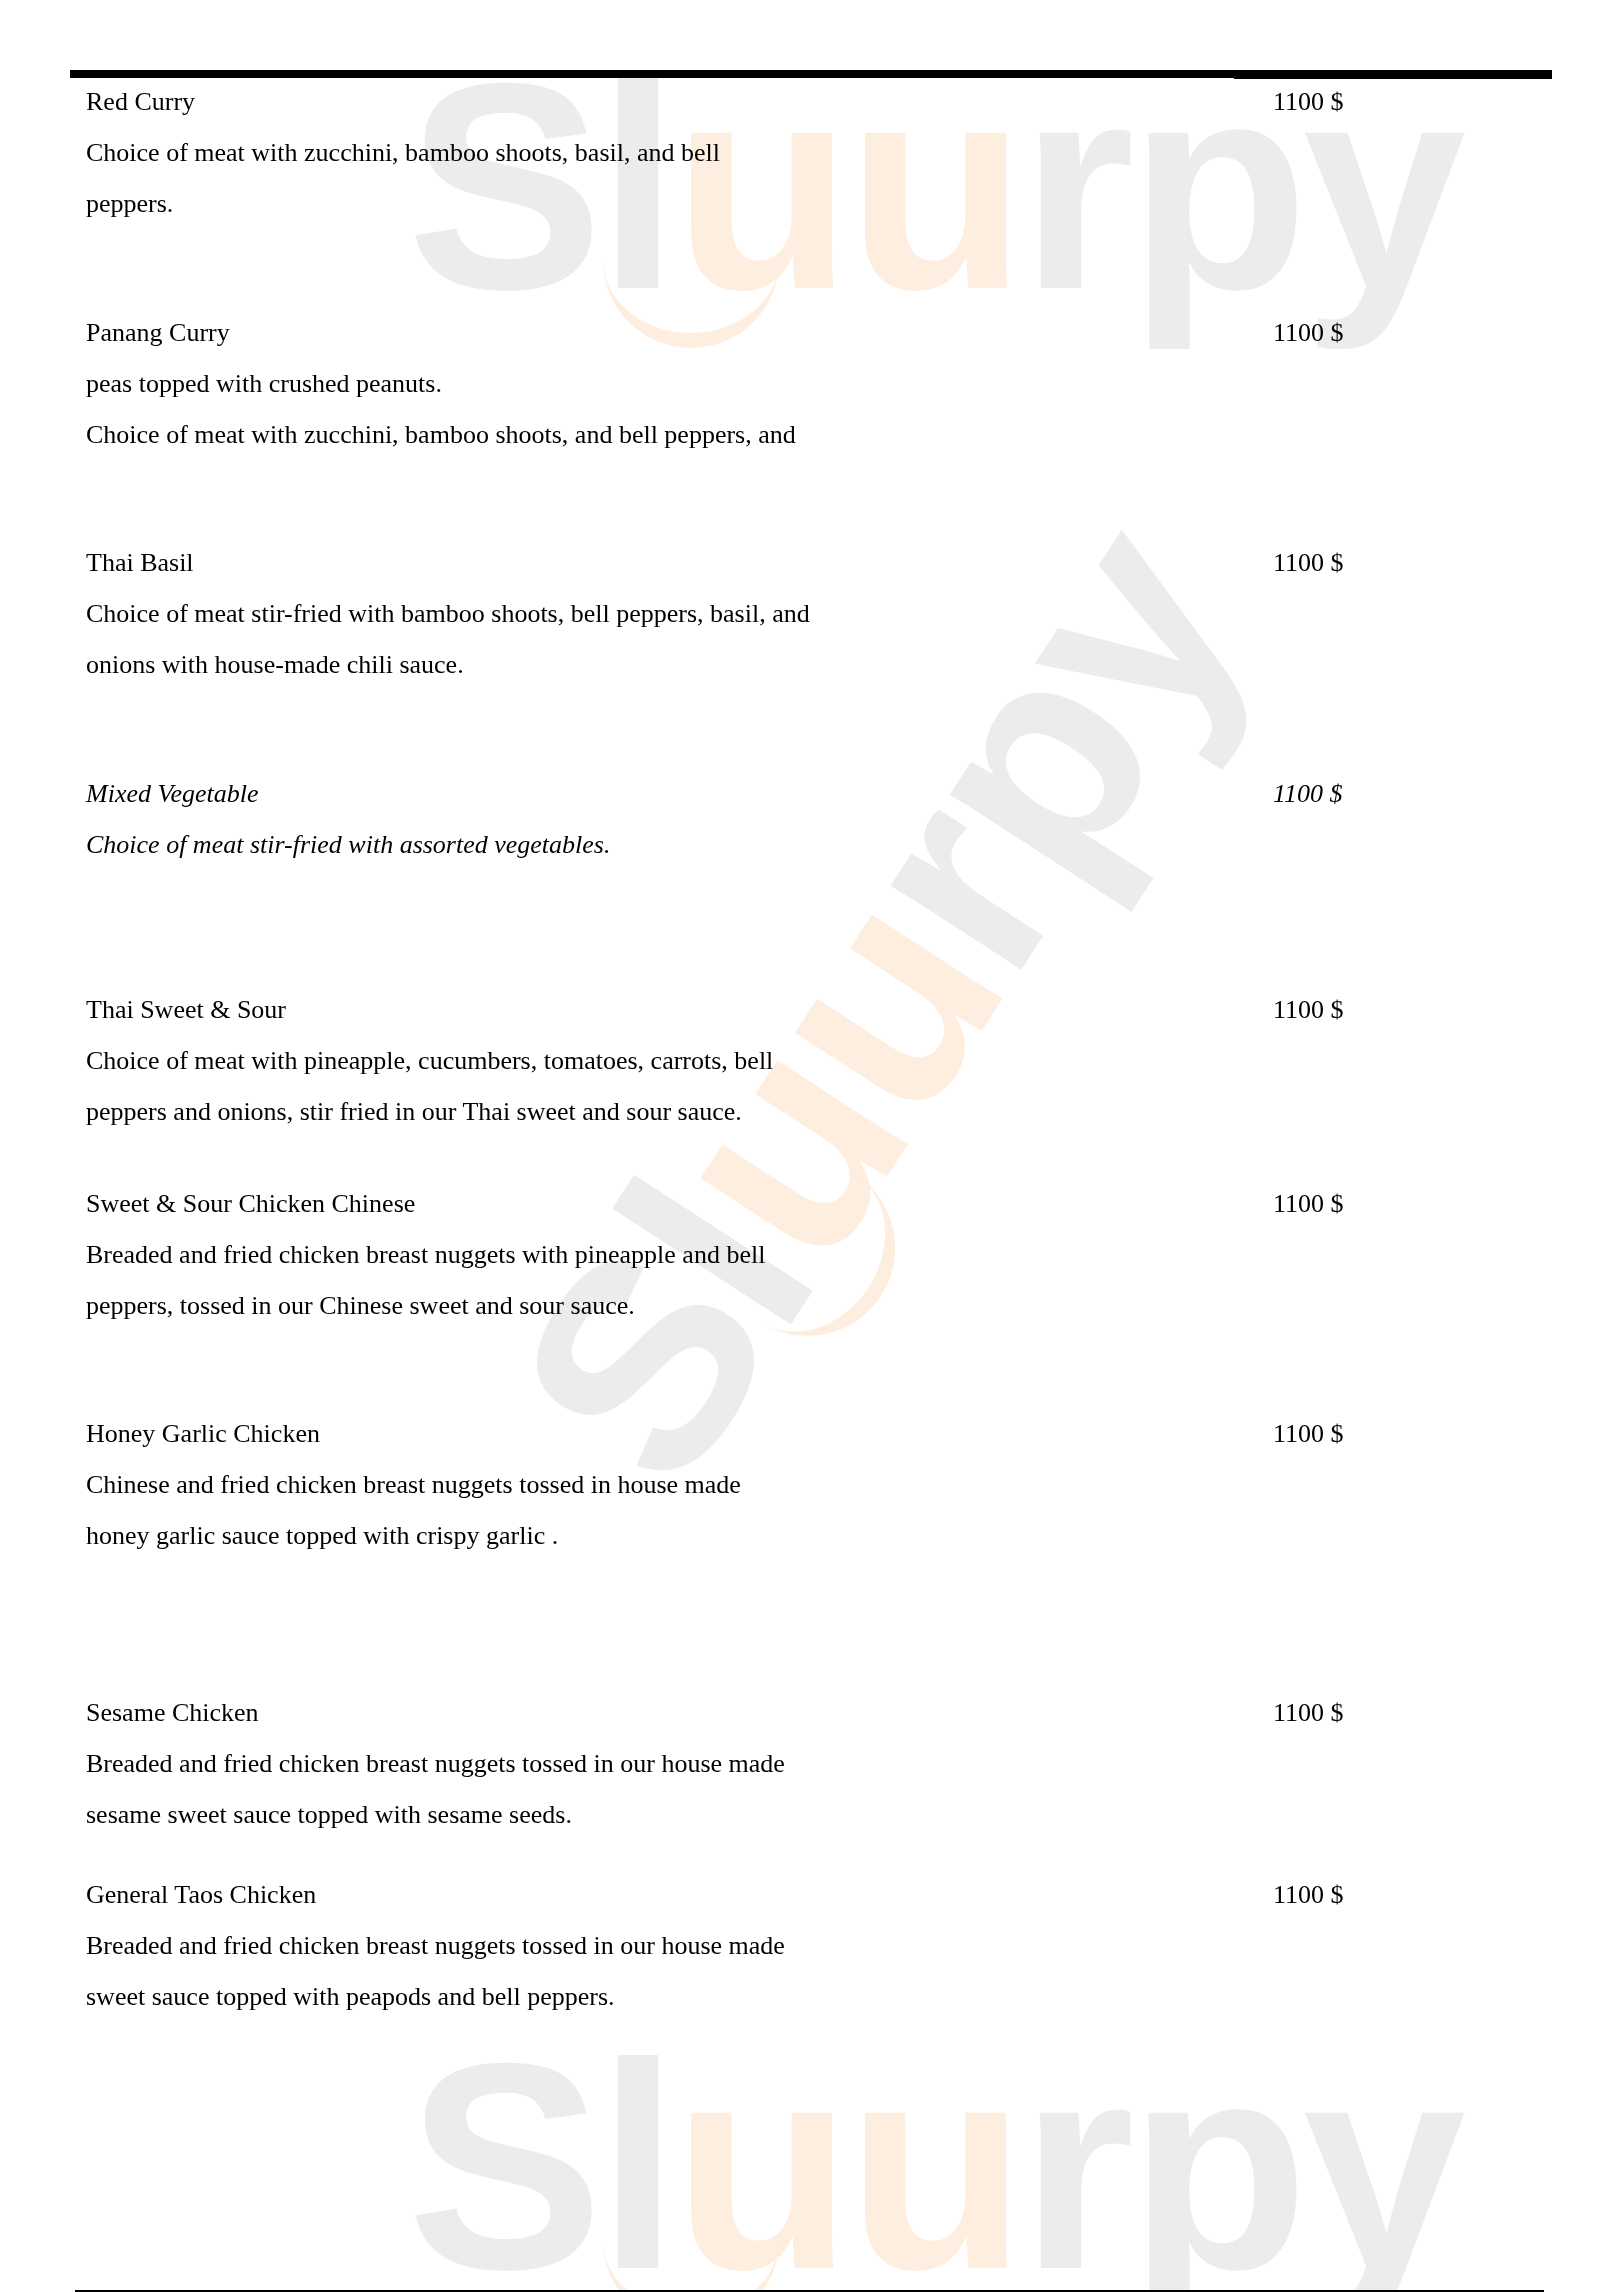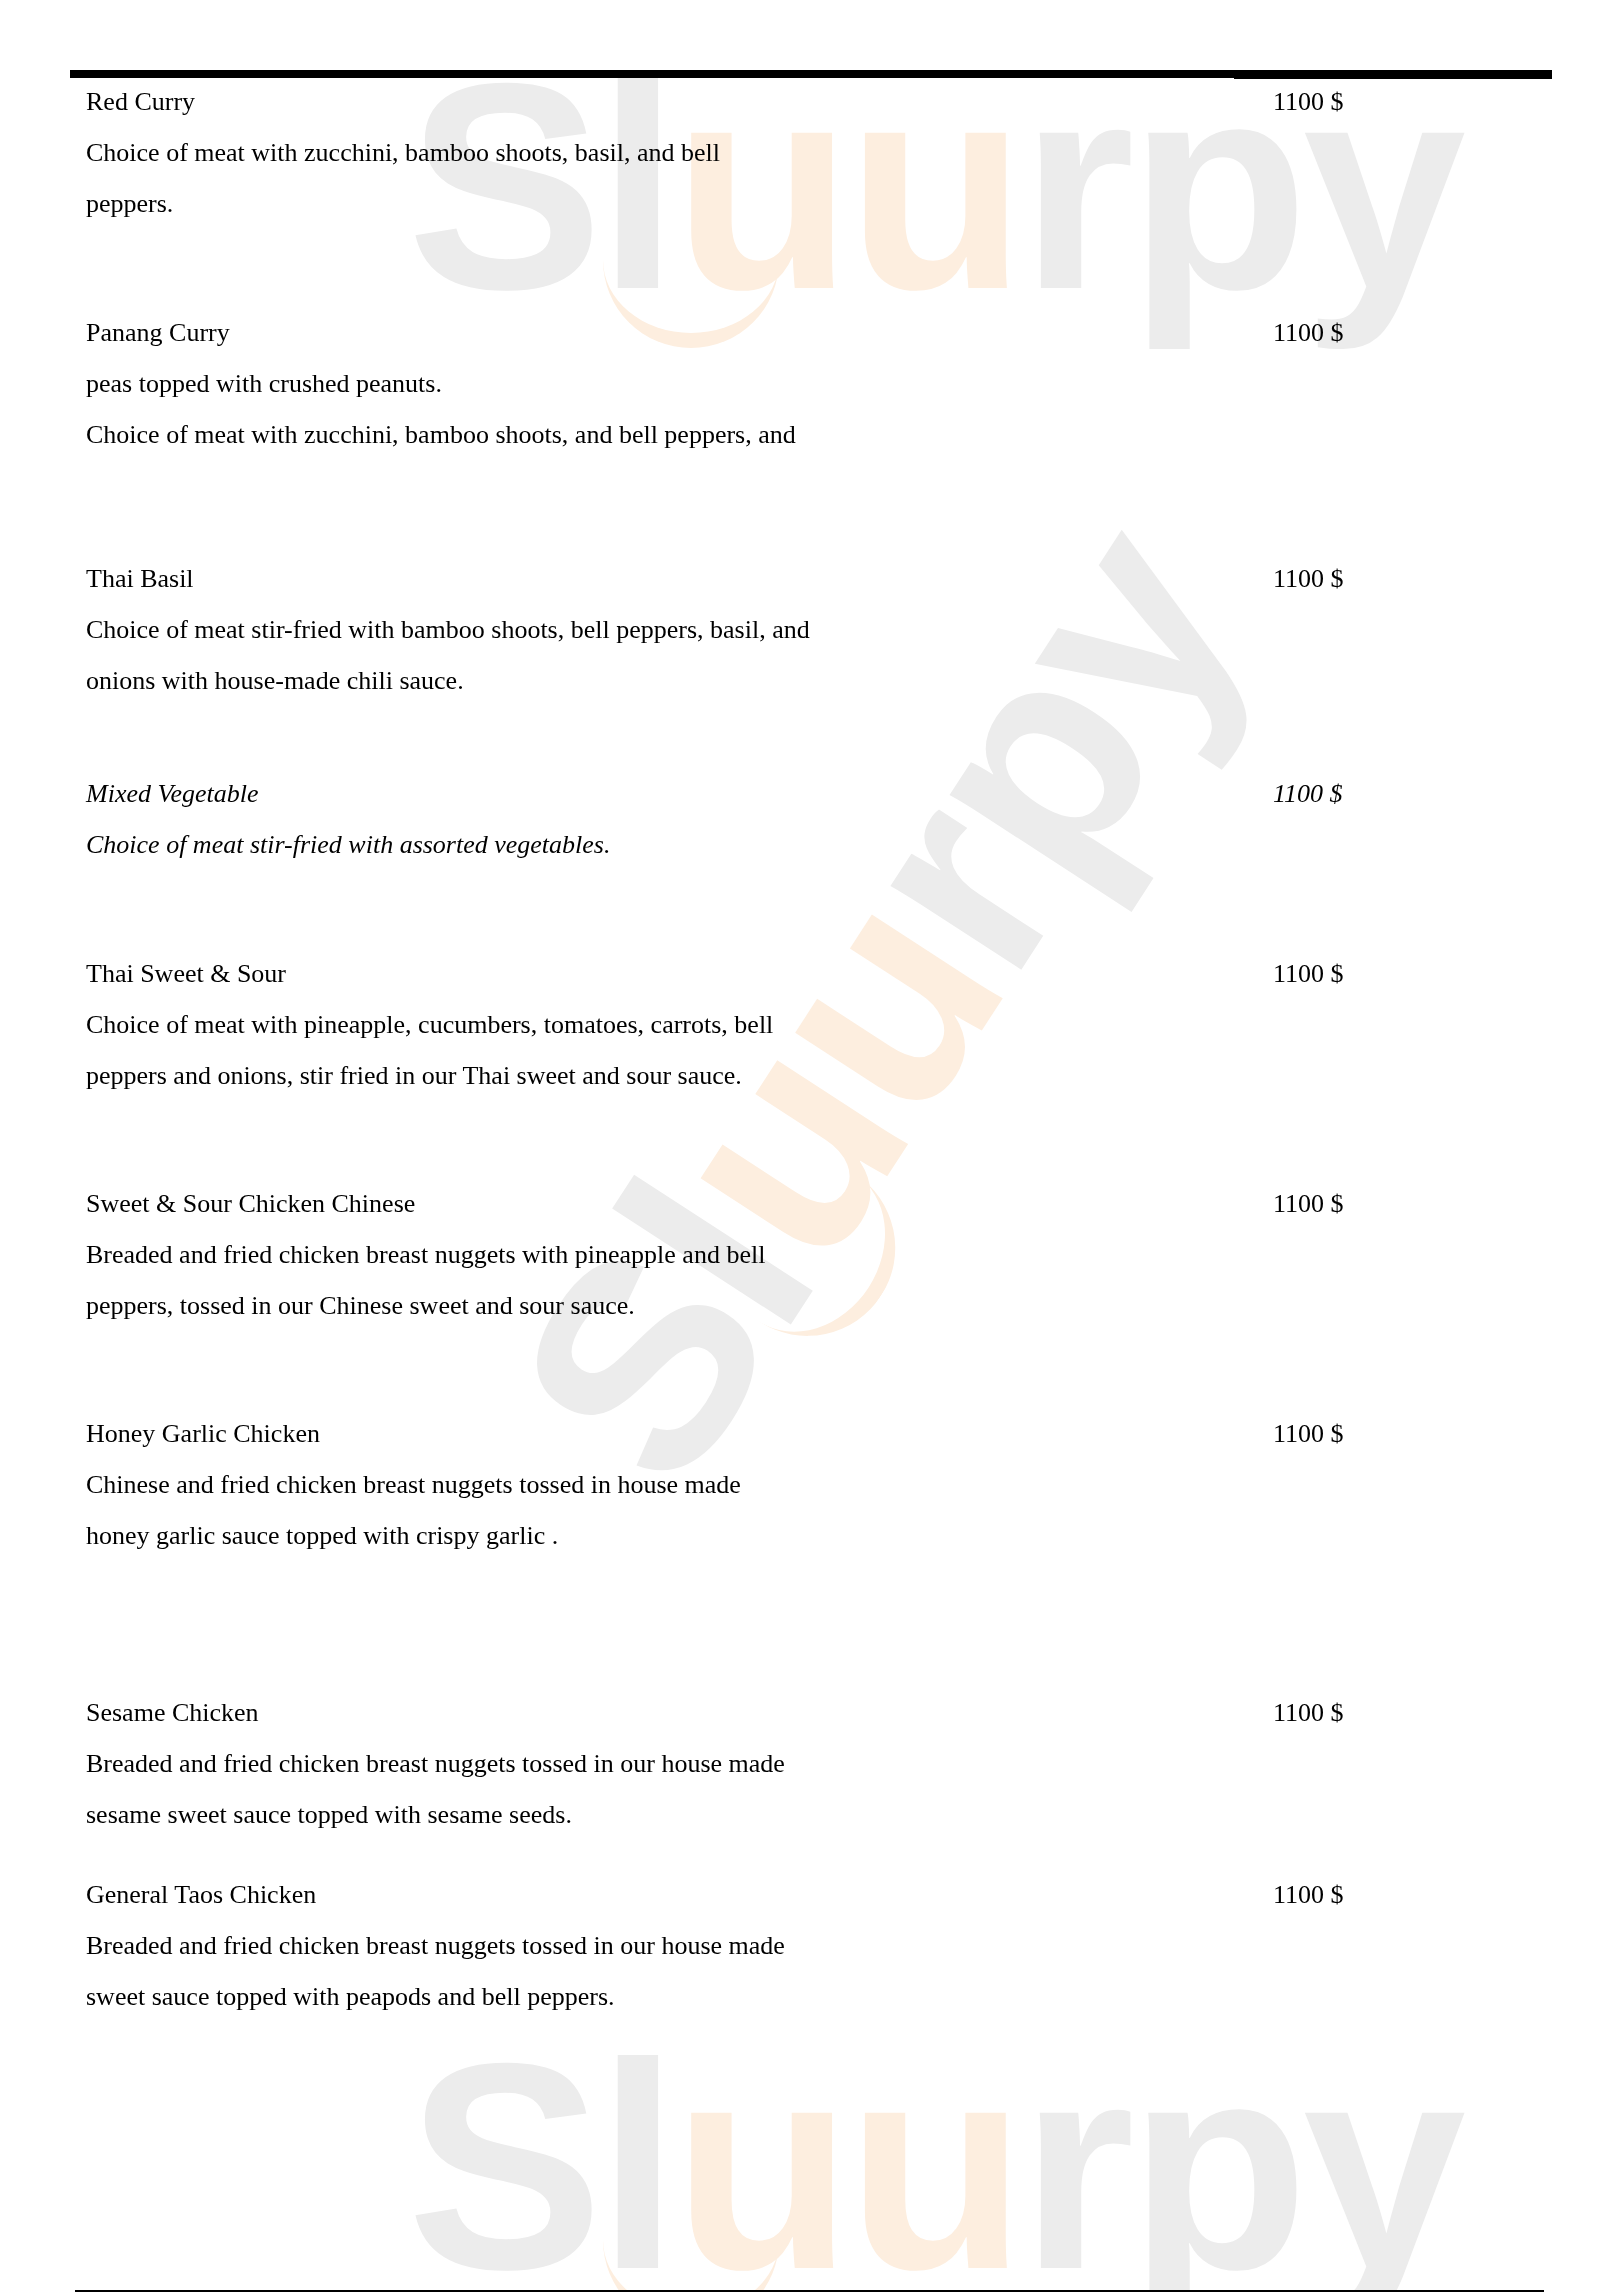--- a/index.html
+++ b/index.html
@@ -60,34 +60,34 @@
   <div class="desc-line">peppers.</div>
 </div>
 
 <div class="item" style="top:307px;">
   <div class="name">Panang Curry</div>
   <div class="price">1100 $</div>
   <div class="desc-line">peas topped with crushed peanuts.</div>
   <div class="desc-line">Choice of meat with zucchini, bamboo shoots, and bell peppers, and</div>
 </div>
 
-<div class="item" style="top:537px;margin-top:16px;">
+<div class="item" style="top:537px;">
   <div class="name">Thai Basil</div>
   <div class="price">1100 $</div>
   <div class="desc-line">Choice of meat stir-fried with bamboo shoots, bell peppers, basil, and</div>
   <div class="desc-line">onions with house-made chili sauce.</div>
 </div>
 
 <div class="item" style="top:768px;font-style:italic;">
   <div class="name">Mixed Vegetable</div>
   <div class="price">1100 $</div>
   <div class="desc-line">Choice of meat stir-fried with assorted vegetables.</div>
 </div>
 
-<div class="item" style="top:948px;">
+<div class="item" style="top:984px;">
   <div class="name">Thai Sweet &amp; Sour</div>
   <div class="price">1100 $</div>
   <div class="desc-line">Choice of meat with pineapple, cucumbers, tomatoes, carrots, bell</div>
   <div class="desc-line">peppers and onions, stir fried in our Thai sweet and sour sauce.</div>
 </div>
 
 <div class="item" style="top:1178px;">
   <div class="name">Sweet &amp; Sour Chicken Chinese</div>
   <div class="price">1100 $</div>
   <div class="desc-line">Breaded and fried chicken breast nuggets with pineapple and bell</div>

